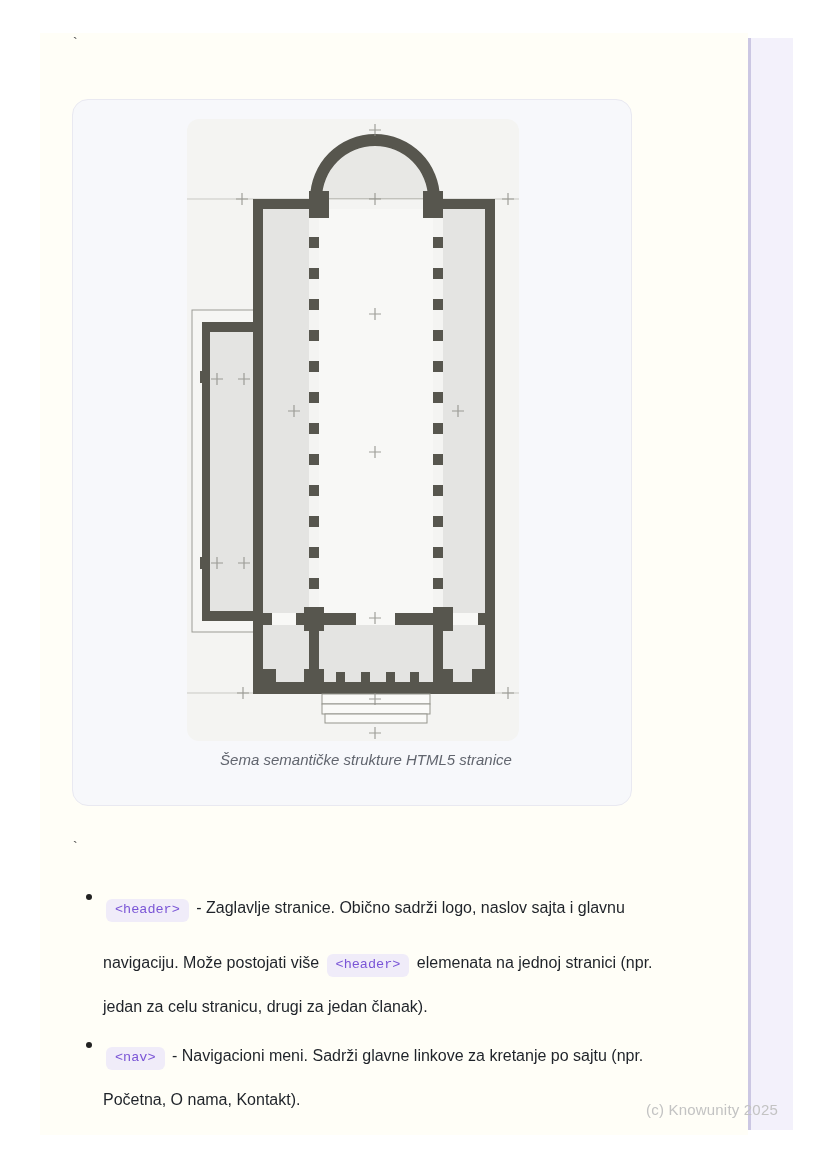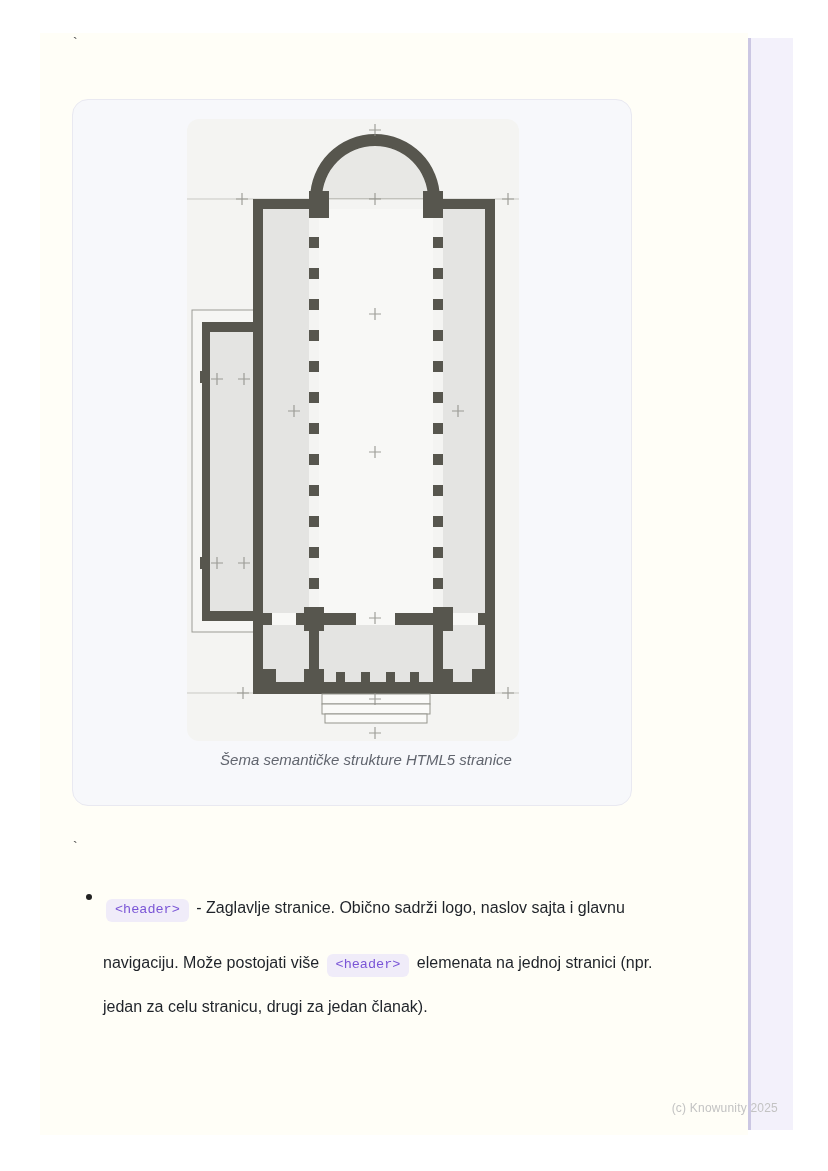--- a/index.html
+++ b/index.html
@@ -49,21 +49,21 @@
   .tag-list li{position:relative;padding-left:63px;padding-right:52px;
     font-size:16px;line-height:28.5px;margin-bottom:9px;}
   .tag-list li::before{content:"";position:absolute;left:46px;top:11px;
     width:6px;height:6px;border-radius:50%;background:#222;}
   .code-tag{display:inline-block;background:var(--code-bg);color:var(--code-text);
     font-family:"Liberation Mono",monospace;font-size:13.5px;line-height:20px;
     padding:1px 9px 2px;border-radius:6px;margin:16px 3px;white-space:nowrap;
     vertical-align:baseline;}
   .bold-word{font-weight:700}
 
-  .watermark{position:absolute;right:50px;top:1101px;font-size:12px;
+  .watermark{position:absolute;right:50px;top:1101px;font-size:15px;
     color:var(--watermark);z-index:3;letter-spacing:.2px;}
 </style>
 </head>
 <body>
 
 <div class="content">
 
   <span class="tick tick-top">`</span>
 
   <div class="figure-card">
@@ -126,19 +126,20 @@
         <path class="plus" d="M182 11h12M188 5v12 M49 80h12M55 74v12 M182 80h12M188 74v12 M315 80h12M321 74v12 M182 195h12M188 189v12 M24 260h12M30 254v12 M51 260h12M57 254v12 M101 292h12M107 286v12 M265 292h12M271 286v12 M182 333h12M188 327v12 M24 444h12M30 438v12 M51 444h12M57 438v12 M182 499h12M188 493v12 M50 574h12M56 568v12 M315 574h12M321 568v12 M182 580h12M188 574v12 M182 614h12M188 608v12"></path>
       </svg>
     </div>
     <div class="figure-caption">Šema semantičke strukture HTML5 stranice</div>
   </div>
 
   <span class="tick tick-mid">`</span>
 
   <ul class="tag-list">
       <li><span class="code-tag">&lt;header&gt;</span> - Zaglavlje stranice. Obično sadrži logo, naslov sajta i glavnu navigaciju. Može postojati više <span class="code-tag">&lt;header&gt;</span> elemenata na jednoj stranici (npr. jedan za celu stranicu, drugi za jedan članak).</li>
+      <li><span class="code-tag">&lt;nav&gt;</span> - Navigacioni meni. Sadrži glavne linkove za kretanje po sajtu (npr. Početna, O nama, Kontakt).</li>
     </ul>
 
 </div>
 
 <div class="scroll-strip"></div>
 
 <div class="watermark">(c) Knowunity 2025</div>
 
 </body></html>

